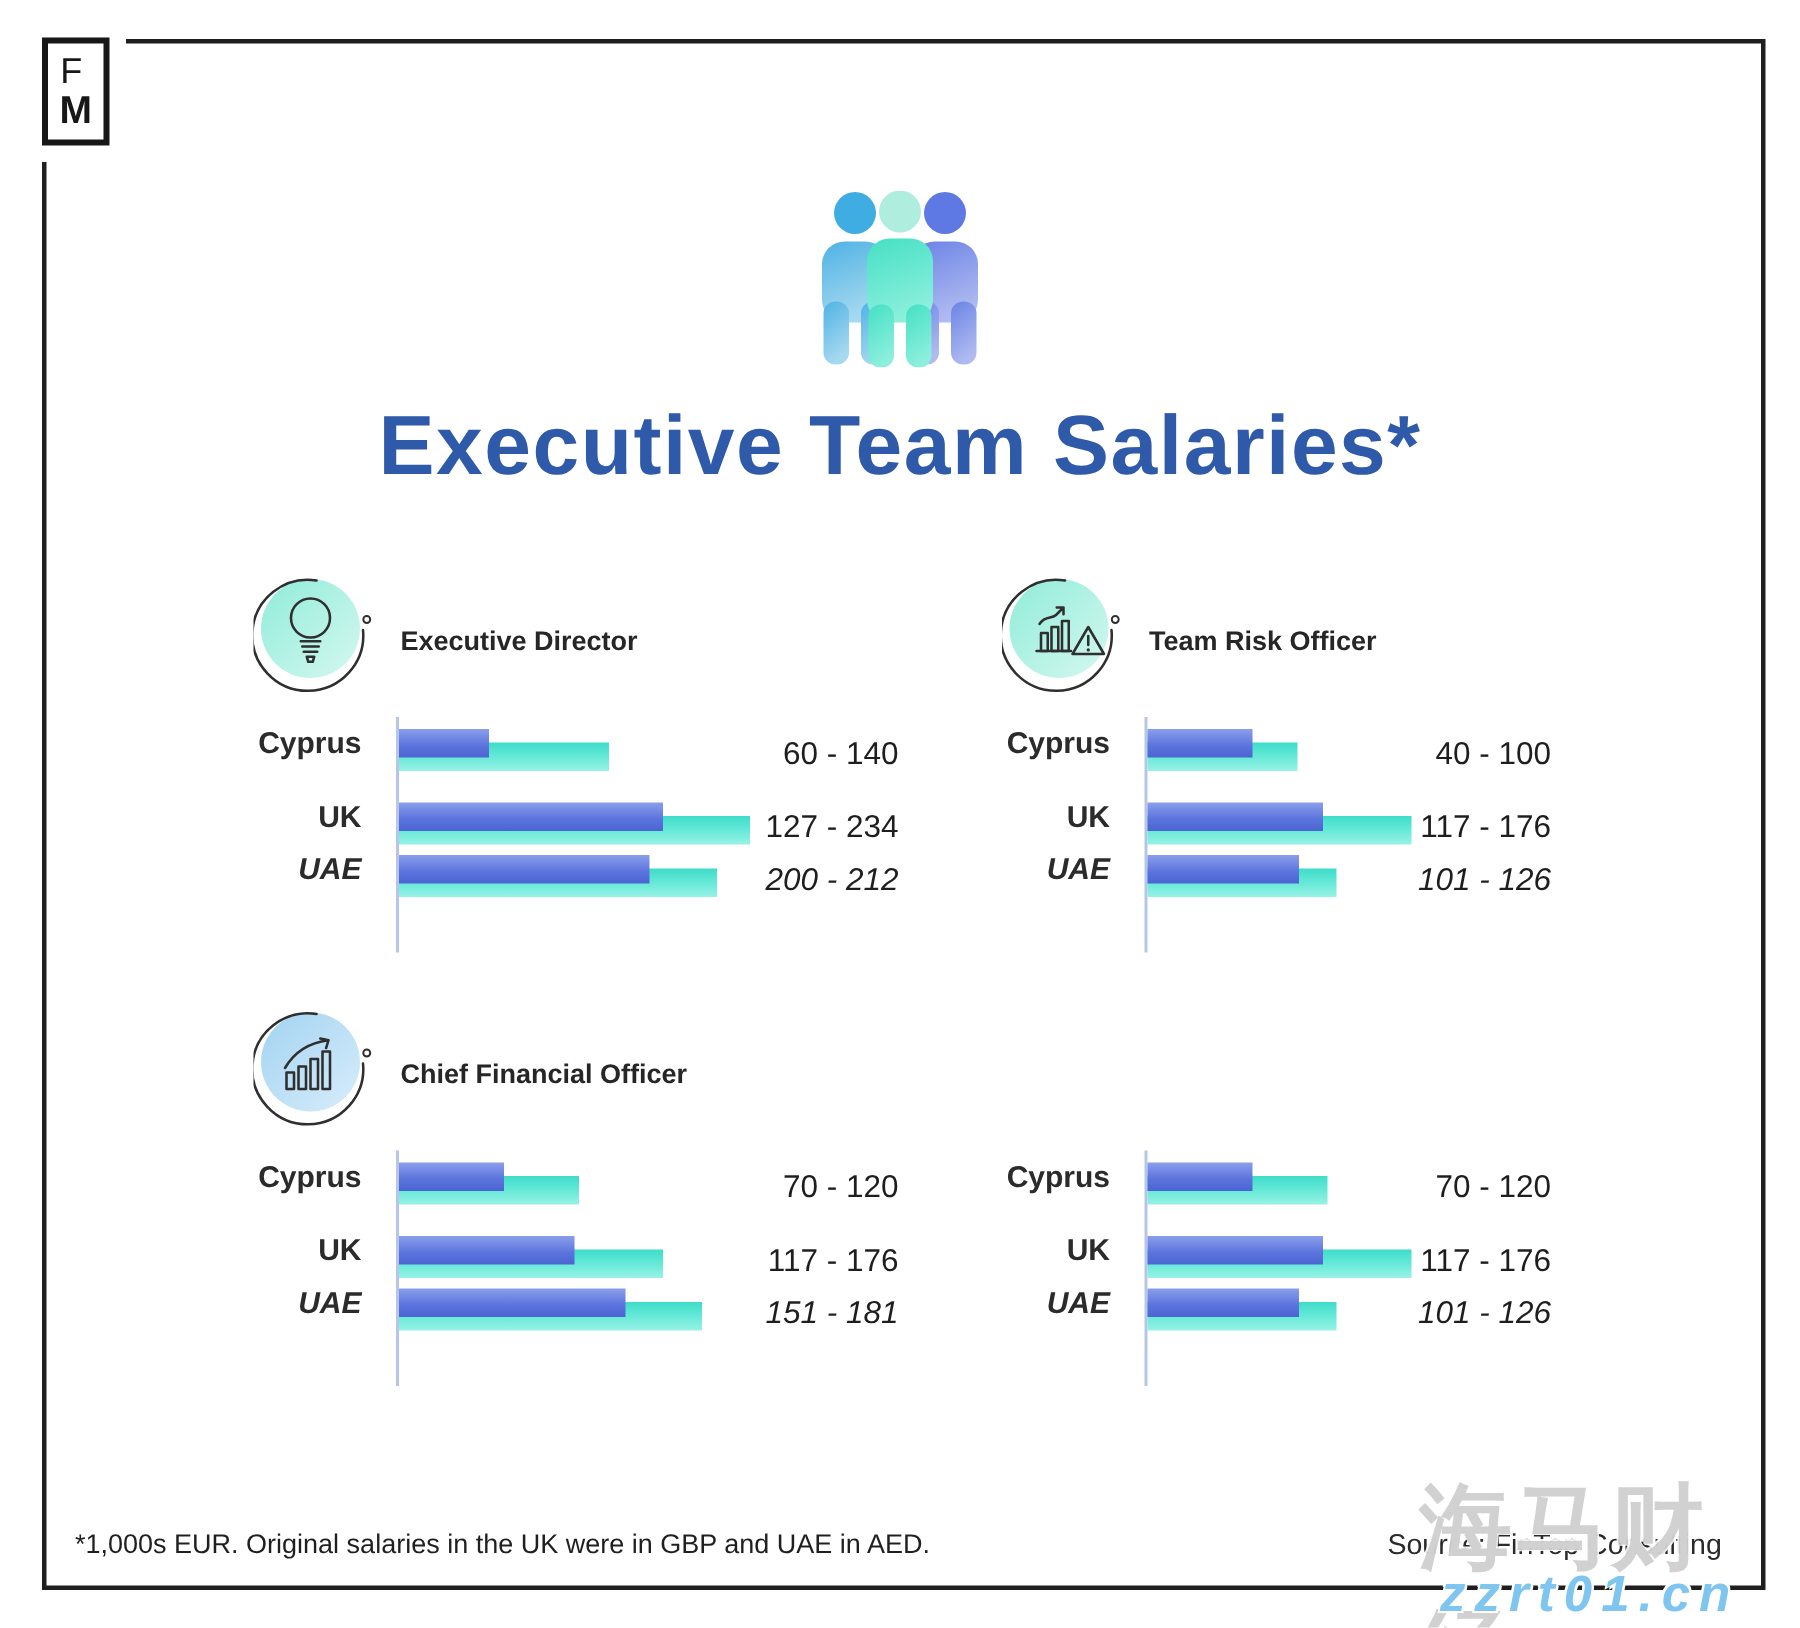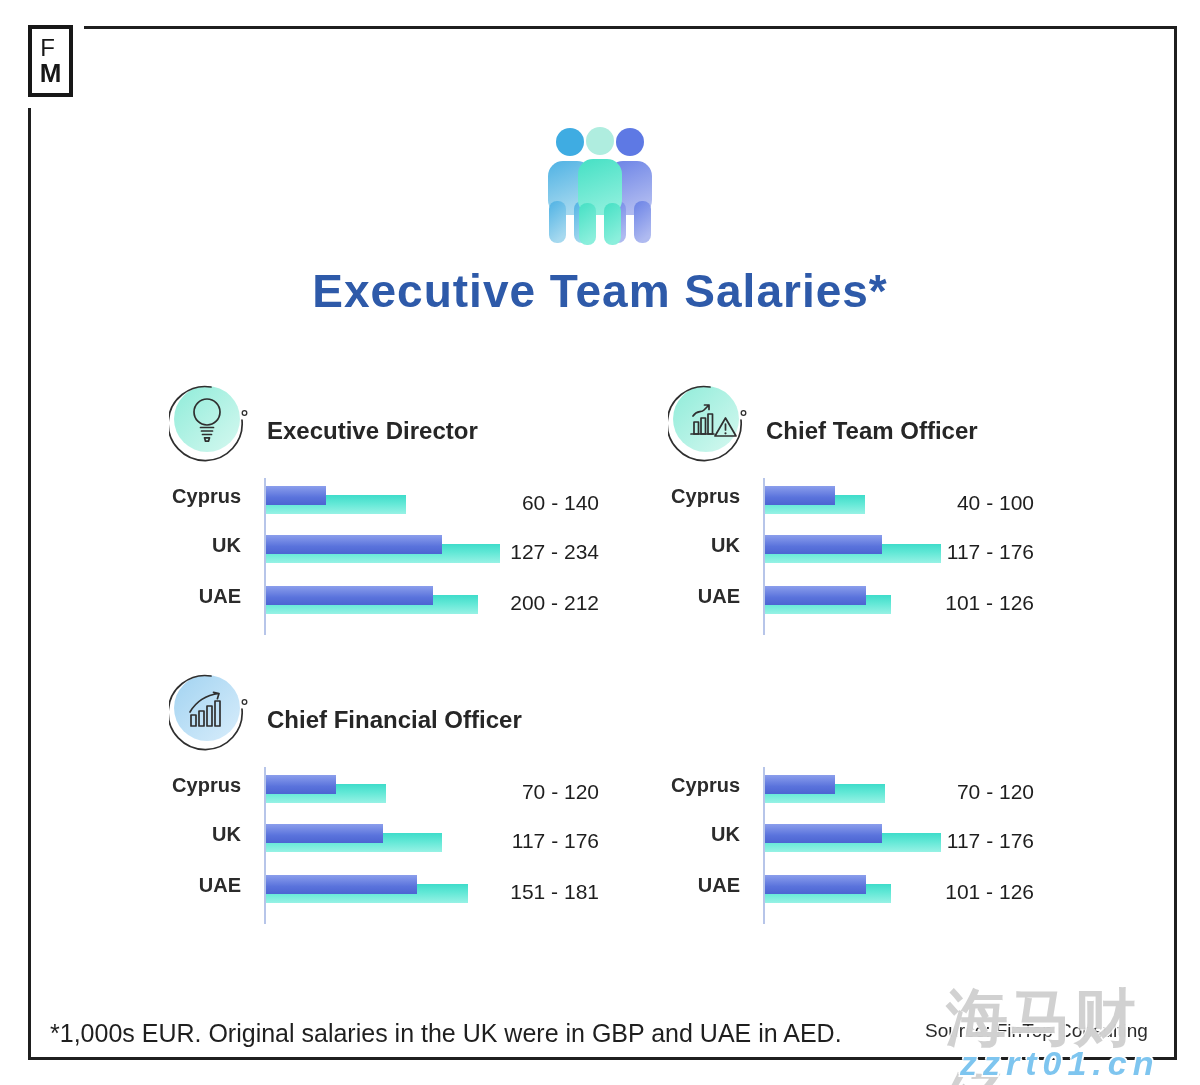--- a/index.html
+++ b/index.html
@@ -19,51 +19,51 @@
           display:flex; flex-direction:column; align-items:center; justify-content:center;
           line-height:1.0; }
   .logo .f { font-size:24px; font-weight:400; color:#171717; margin-right:6px;}
   .logo .m { font-size:26px; font-weight:800; color:#171717; }
 
   
   .people { position:absolute; left:548px; top:127px; z-index:2; }
 
   
   .main-title { position:absolute; left:0; top:264px; width:1200px; text-align:center;
-                font-size:46px; font-weight:800; letter-spacing:1px; color:#2e5aa9; z-index:2; }
+                font-size:56px; font-weight:800; letter-spacing:1px; color:#2e5aa9; z-index:2; }
 
   
   .section { position:absolute; width:486px; height:268px; z-index:2; }
   #sec0 { left:169px; top:383px; }
   #sec1 { left:668px; top:383px; }
   #sec2 { left:169px; top:672px; }
   #sec3 { left:668px; top:672px; }
 
   .sec-header { display:flex; align-items:flex-start; }
   .icon-wrap { width:84px; height:84px; flex:none; }
-  .sec-title { margin:34px 0 0 14px; font-size:24px; font-weight:700; color:#262626; }
+  .sec-title { margin:34px 0 0 14px; font-size:18px; font-weight:700; color:#262626; }
 
   .chart { position:absolute; left:0; top:95px; width:486px; height:168px; }
   .axis  { position:absolute; left:95px; top:0; width:2px; height:157px; background:#b7c5e9; }
   .row   { position:absolute; left:0; width:486px; height:40px; }
-  .row0 { top:8px; } .row1 { top:57px; } .row2 { top:108px; }
+  .row0 { top:8px; } .row1 { top:57px; } .row2 { top:92px;font-style:italic; }
   .cat { position:absolute; left:0; top:-1px; width:72px; height:22px; line-height:22px;
          text-align:right; font-size:20px; font-weight:700; color:#2b2b2b; }
   .bar { position:absolute; left:97px; height:19px; }
   .bar-min { top:0; z-index:2;
              background:linear-gradient(180deg,#8b9eec 0%,#5a73dc 60%,#4c64d2 100%); }
   .bar-max { top:9px; z-index:1;
              background:linear-gradient(180deg,#3edcca 0%,#62e8d6 45%,#97f2e5 100%); }
   .val { position:absolute; top:4px; width:140px; height:26px; line-height:26px;
          text-align:right; font-size:21px; font-weight:500; color:#1e1e1e; }
   .sec-left  .val { left:290px; }
   .sec-right .val { left:226px; }
 
   
-  .foot-note { position:absolute; left:50px; top:1019px; font-size:25px; color:#1f1f1f; z-index:2; }
+  .foot-note { position:absolute; left:50px; top:1019px; font-size:18px; color:#1f1f1f; z-index:2; }
   .foot-source { position:absolute; left:925px; top:1020px; font-size:19px; color:#2a2a2a; z-index:2; }
 
   
   .wm-cjk { position:absolute; left:946px; top:976px; z-index:6;
             font-size:62px; font-weight:800; letter-spacing:2px;
             color:rgba(172,172,172,0.55);
             text-shadow:1px 1px 0 rgba(255,255,255,0.9), -1px -1px 0 rgba(255,255,255,0.9); }
   .wm-url { position:absolute; left:960px; top:1044px; z-index:6;
             font-size:34px; font-weight:800; font-style:italic; letter-spacing:6px;
             color:#7ec5ef;
@@ -172,21 +172,21 @@
           <path class="ln" d="M23 51 h23"></path>
           <rect class="ln" x="26" y="39" width="4.5" height="12"></rect>
           <rect class="ln" x="33" y="35" width="4.5" height="16"></rect>
           <rect class="ln" x="40" y="31" width="4.5" height="20"></rect>
           <path class="ln" d="M25 33 C29 27 33 30 36 27 L41 22 M41 22 h-4.5 M41 22 v4.5"></path>
           <path class="ln" d="M47 53 L57.5 35 L68 53 Z" fill="#ffffff"></path>
           <path class="ln" d="M57.5 41 v6" stroke-width="2"></path>
           <circle cx="57.5" cy="50.3" r="1.1" fill="#2f2f2f"></circle>
         </svg>
       </div>
-      <div class="sec-title">Chief Team Officer</div>
+      <div class="sec-title">Team Risk Officer</div>
     </div>
     <div class="chart">
       <div class="axis"></div>
       <div class="row row0">
         <div class="cat">Cyprus</div>
         <div class="bar bar-min" style="width: 70px;"></div>
         <div class="bar bar-max" style="width: 100px;"></div>
         <div class="val">40 - 100</div>
       </div>
       <div class="row row1">

